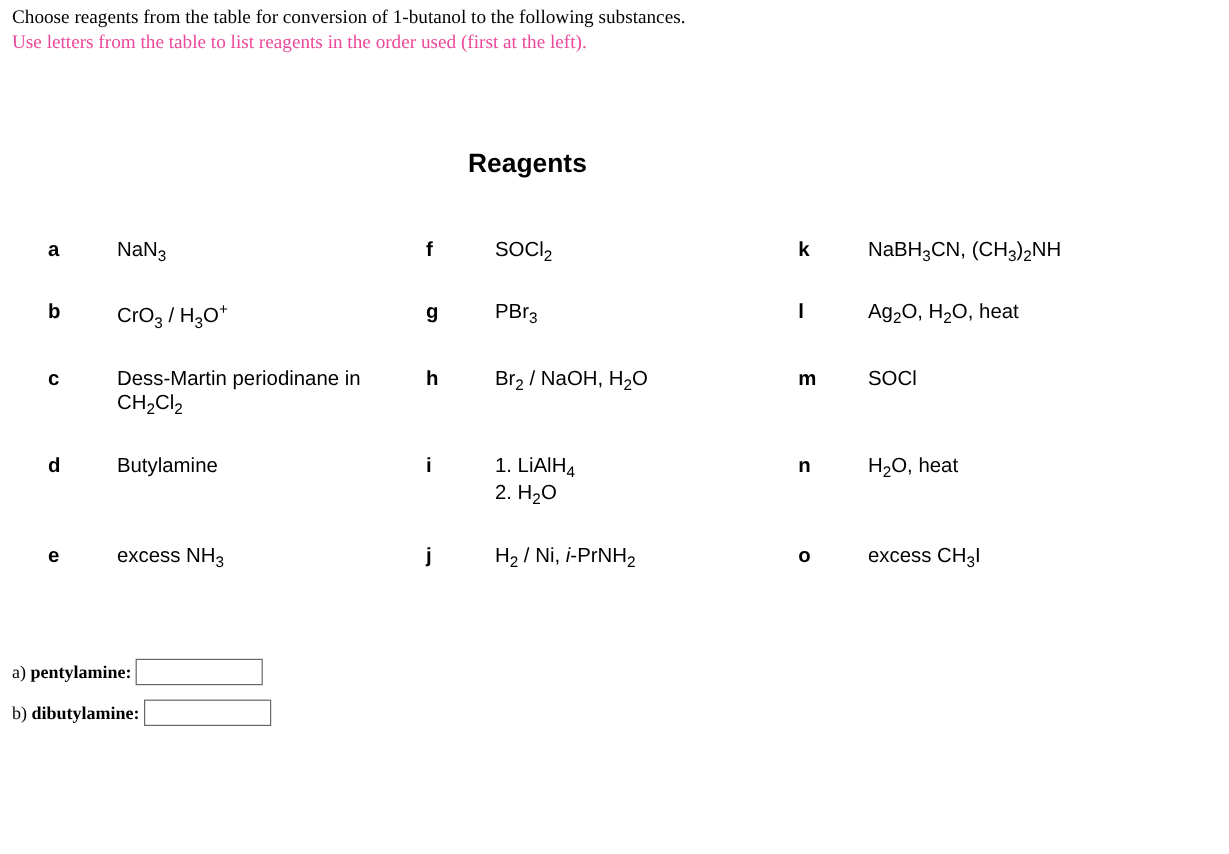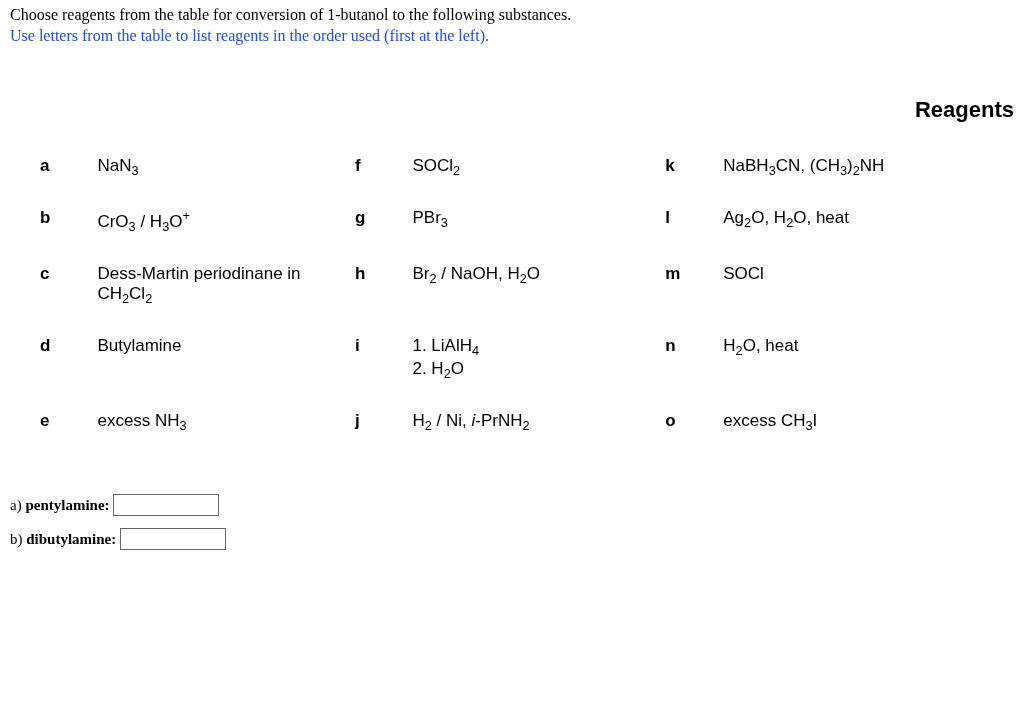--- a/index.html
+++ b/index.html
@@ -4,57 +4,57 @@
   <style>
     body {
       font-family: 'Times New Roman', serif;
       font-size: 16px;
       padding: 5px 10px;
       margin: 0;
       color: #000;
       background: #fff;
     }
     .instructions {
-      margin-bottom: 50px;
+      margin-bottom: 76px;
       line-height: 1.3;
     }
     .red {
-      color: #1d4ed8;
+      color: #ec4899;
     }
     .reagents-section {
       margin-left: 20px;
     }
     .reagents-title {
       font-family: Arial, sans-serif;
       font-weight: bold;
       font-size: 22px;
-      text-align: right;
+      text-align: left;
       margin-left: 360px;
-      margin-bottom: 18px;
+      margin-bottom: 34px;
     }
     .reagents-table {
       border-collapse: collapse;
       width: 940px;
     }
     .reagents-table td {
       padding: 15px 10px;
       vertical-align: top;
       font-family: Arial, sans-serif;
       font-size: 17px;
     }
     .reagents-table td.key {
       font-weight: bold;
       width: 30px;
       padding-right: 20px;
     }
     .reagents-table td.val {
       width: 260px;
     }
     .questions {
-      margin-top: 45px;
+      margin-top: 58px;
     }
     .question-row {
       margin-bottom: 12px;
       font-size: 15px;
     }
     .question-row input {
       border: 1px solid #666;
       height: 18px;
       width: 100px;
       font-size: 14px;

